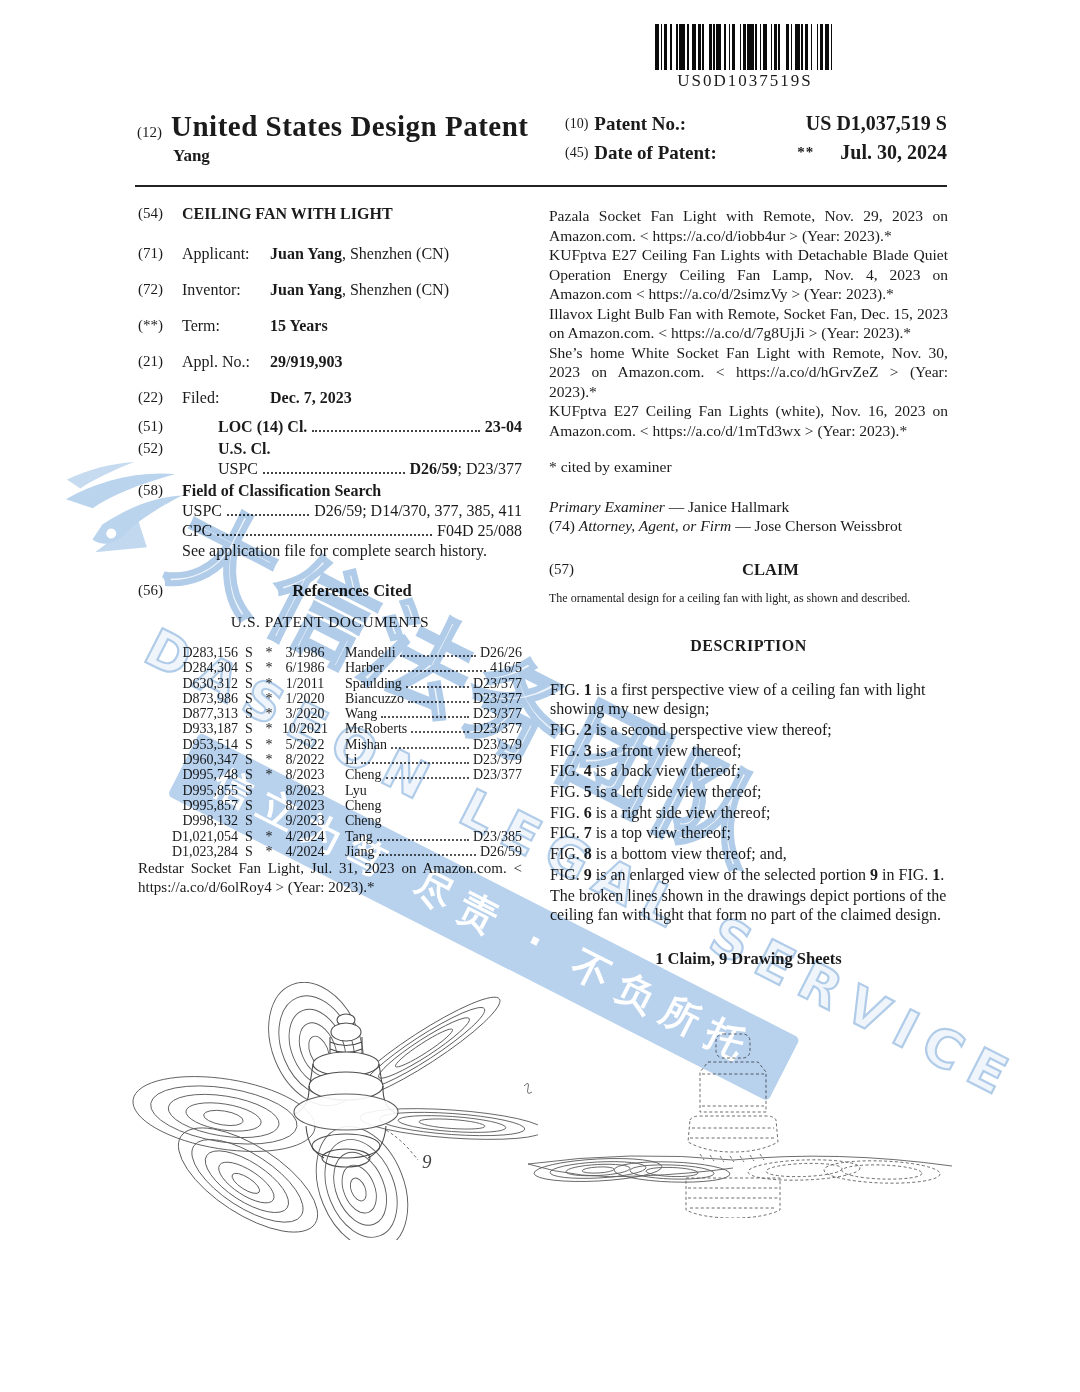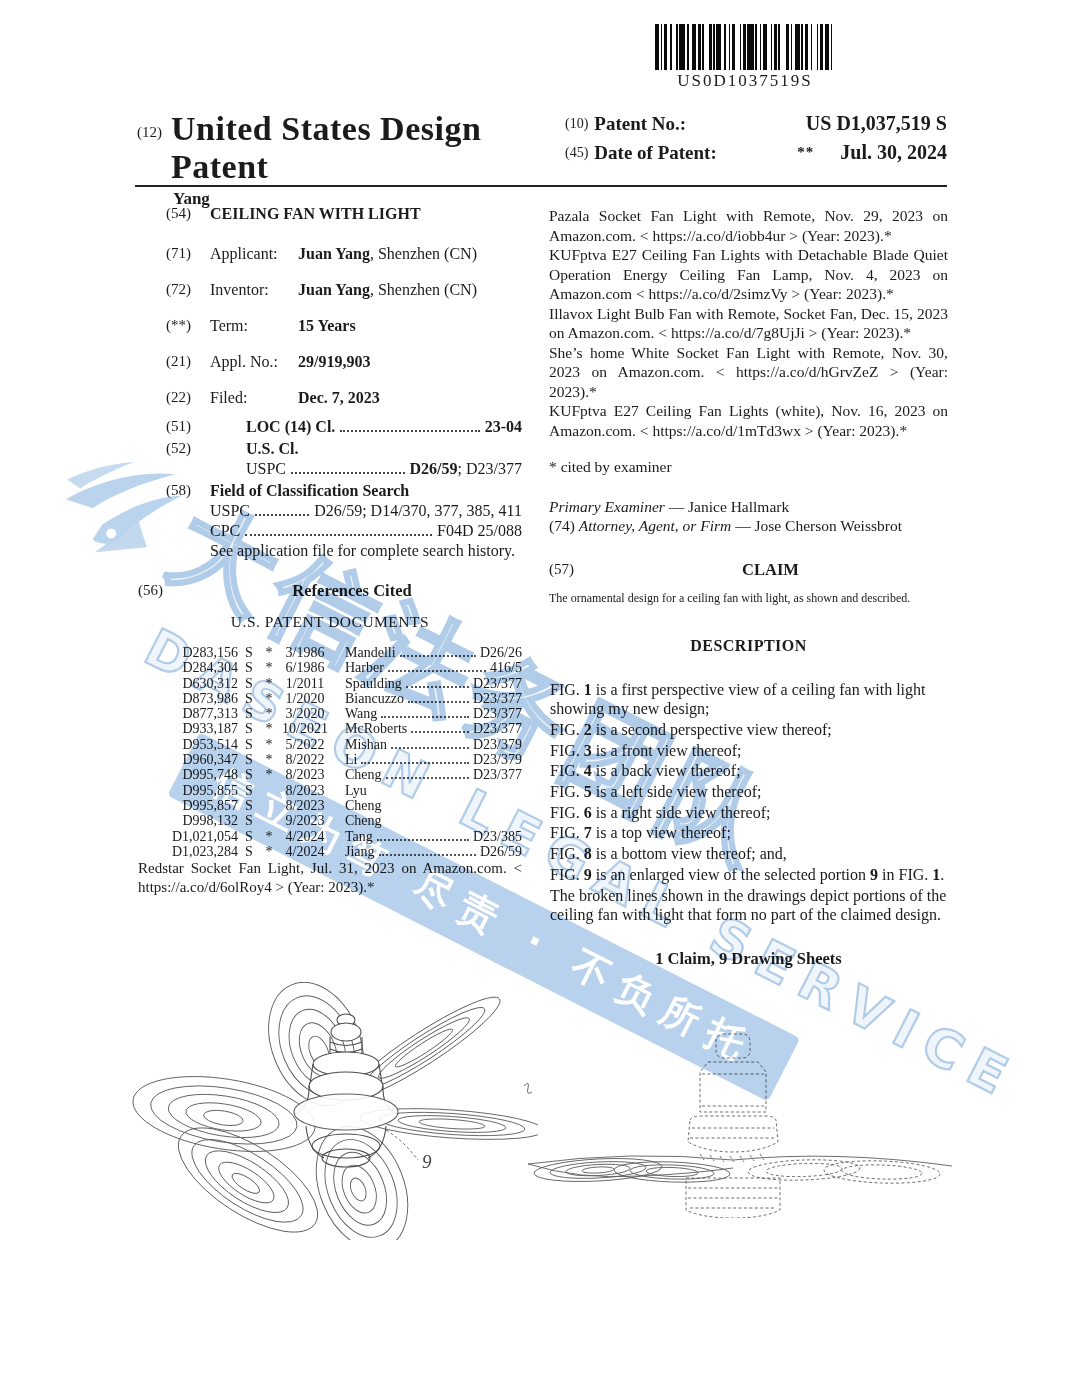--- a/index.html
+++ b/index.html
@@ -16,36 +16,36 @@
   #barcode-wrap{left:553px;top:24px;width:384px;text-align:center;}
   #barcode{height:46px;display:flex;align-items:stretch;justify-content:center;}
   #barcode .bar{background:#0a0a0a;height:100%;}
   #barcode .sp{height:100%;}
   #barcode-text{font-size:17px;letter-spacing:2px;margin-top:1px;}
 
   
   #header{left:135px;top:110px;width:812px;}
   #hdr-left{position:absolute;left:0;top:0;width:430px;}
   #hdr-kind{font-size:15px;position:absolute;left:2px;top:14px;}
-  #hdr-title{font-size:34px;font-weight:bold;margin-left:36px;letter-spacing:0.5px;}
+  #hdr-title{font-size:29px;font-weight:bold;margin-left:36px;letter-spacing:0.5px;}
   #hdr-surname{font-size:17px;font-weight:bold;margin-left:38px;margin-top:3px;}
   #hdr-right{position:absolute;right:0;top:2px;width:382px;font-size:19px;}
   .hdr-line{display:flex;align-items:center;margin-bottom:6px;}
   .hdr-num{font-size:14px;margin-right:6px;}
   .hdr-lab{font-weight:bold;}
   .hdr-fill{flex:1;}
   .hdr-val{font-weight:bold;font-size:20px;white-space:nowrap;}
   #hdr-note{font-weight:bold;font-size:15px;margin:0 26px 0 14px;letter-spacing:1px;}
   #hdr-rule{left:135px;top:185px;width:812px;height:0;border-top:2px solid #222;}
 
   
   #col-left{left:138px;top:204px;width:384px;font-size:16px;line-height:1.25;}
   #col-right{left:549px;top:206px;width:399px;font-size:15.5px;line-height:1.26;}
 
-  .f-row{display:flex;margin-bottom:16px;margin-left:28px;}
+  .f-row{display:flex;margin-bottom:16px;}
   .f-row.tight{margin-bottom:2px;gap:36px;}
   .f-num{width:44px;flex:none;font-size:15px;}
   .f-body{flex:1;}
   .f-label{display:inline-block;width:88px;}
   .sub{display:flex;align-items:baseline;}
   .dots{flex:1;border-bottom:2px dotted #444;margin:0 5px 4px 5px;min-width:10px;}
   .rt{white-space:nowrap;}
 
   
   .center-head{display:flex;margin:20px 0 10px 0;}

